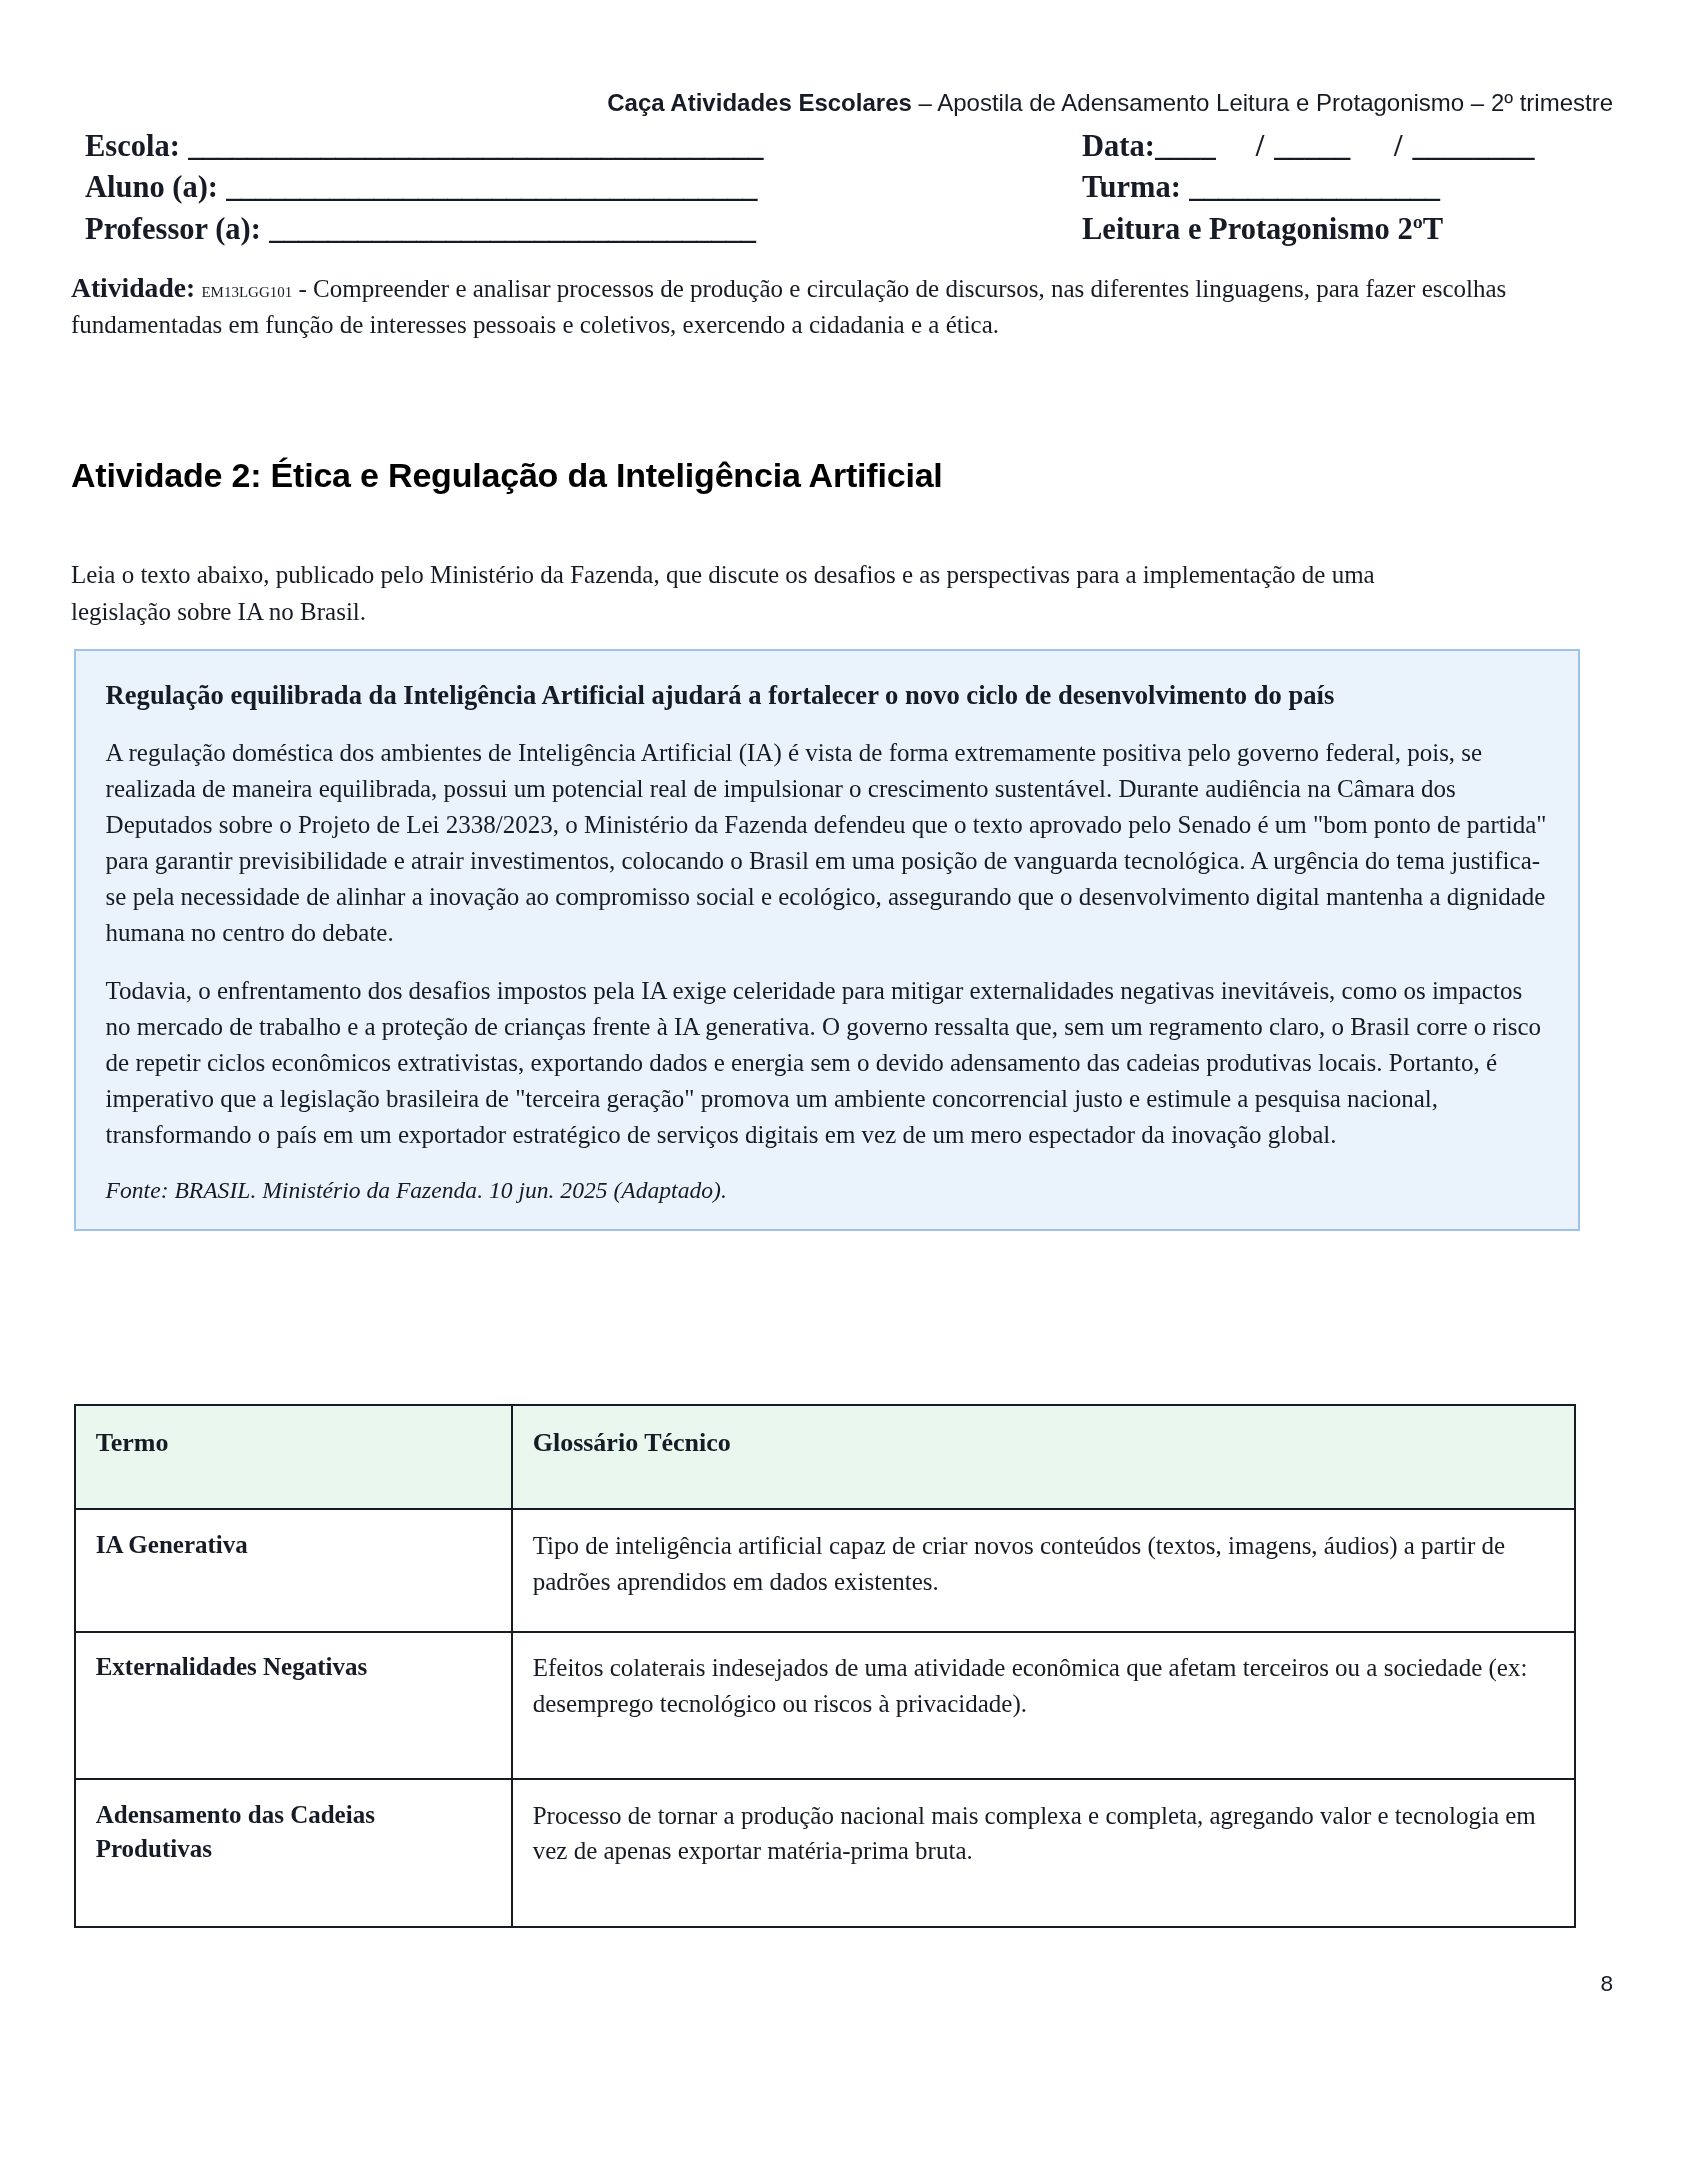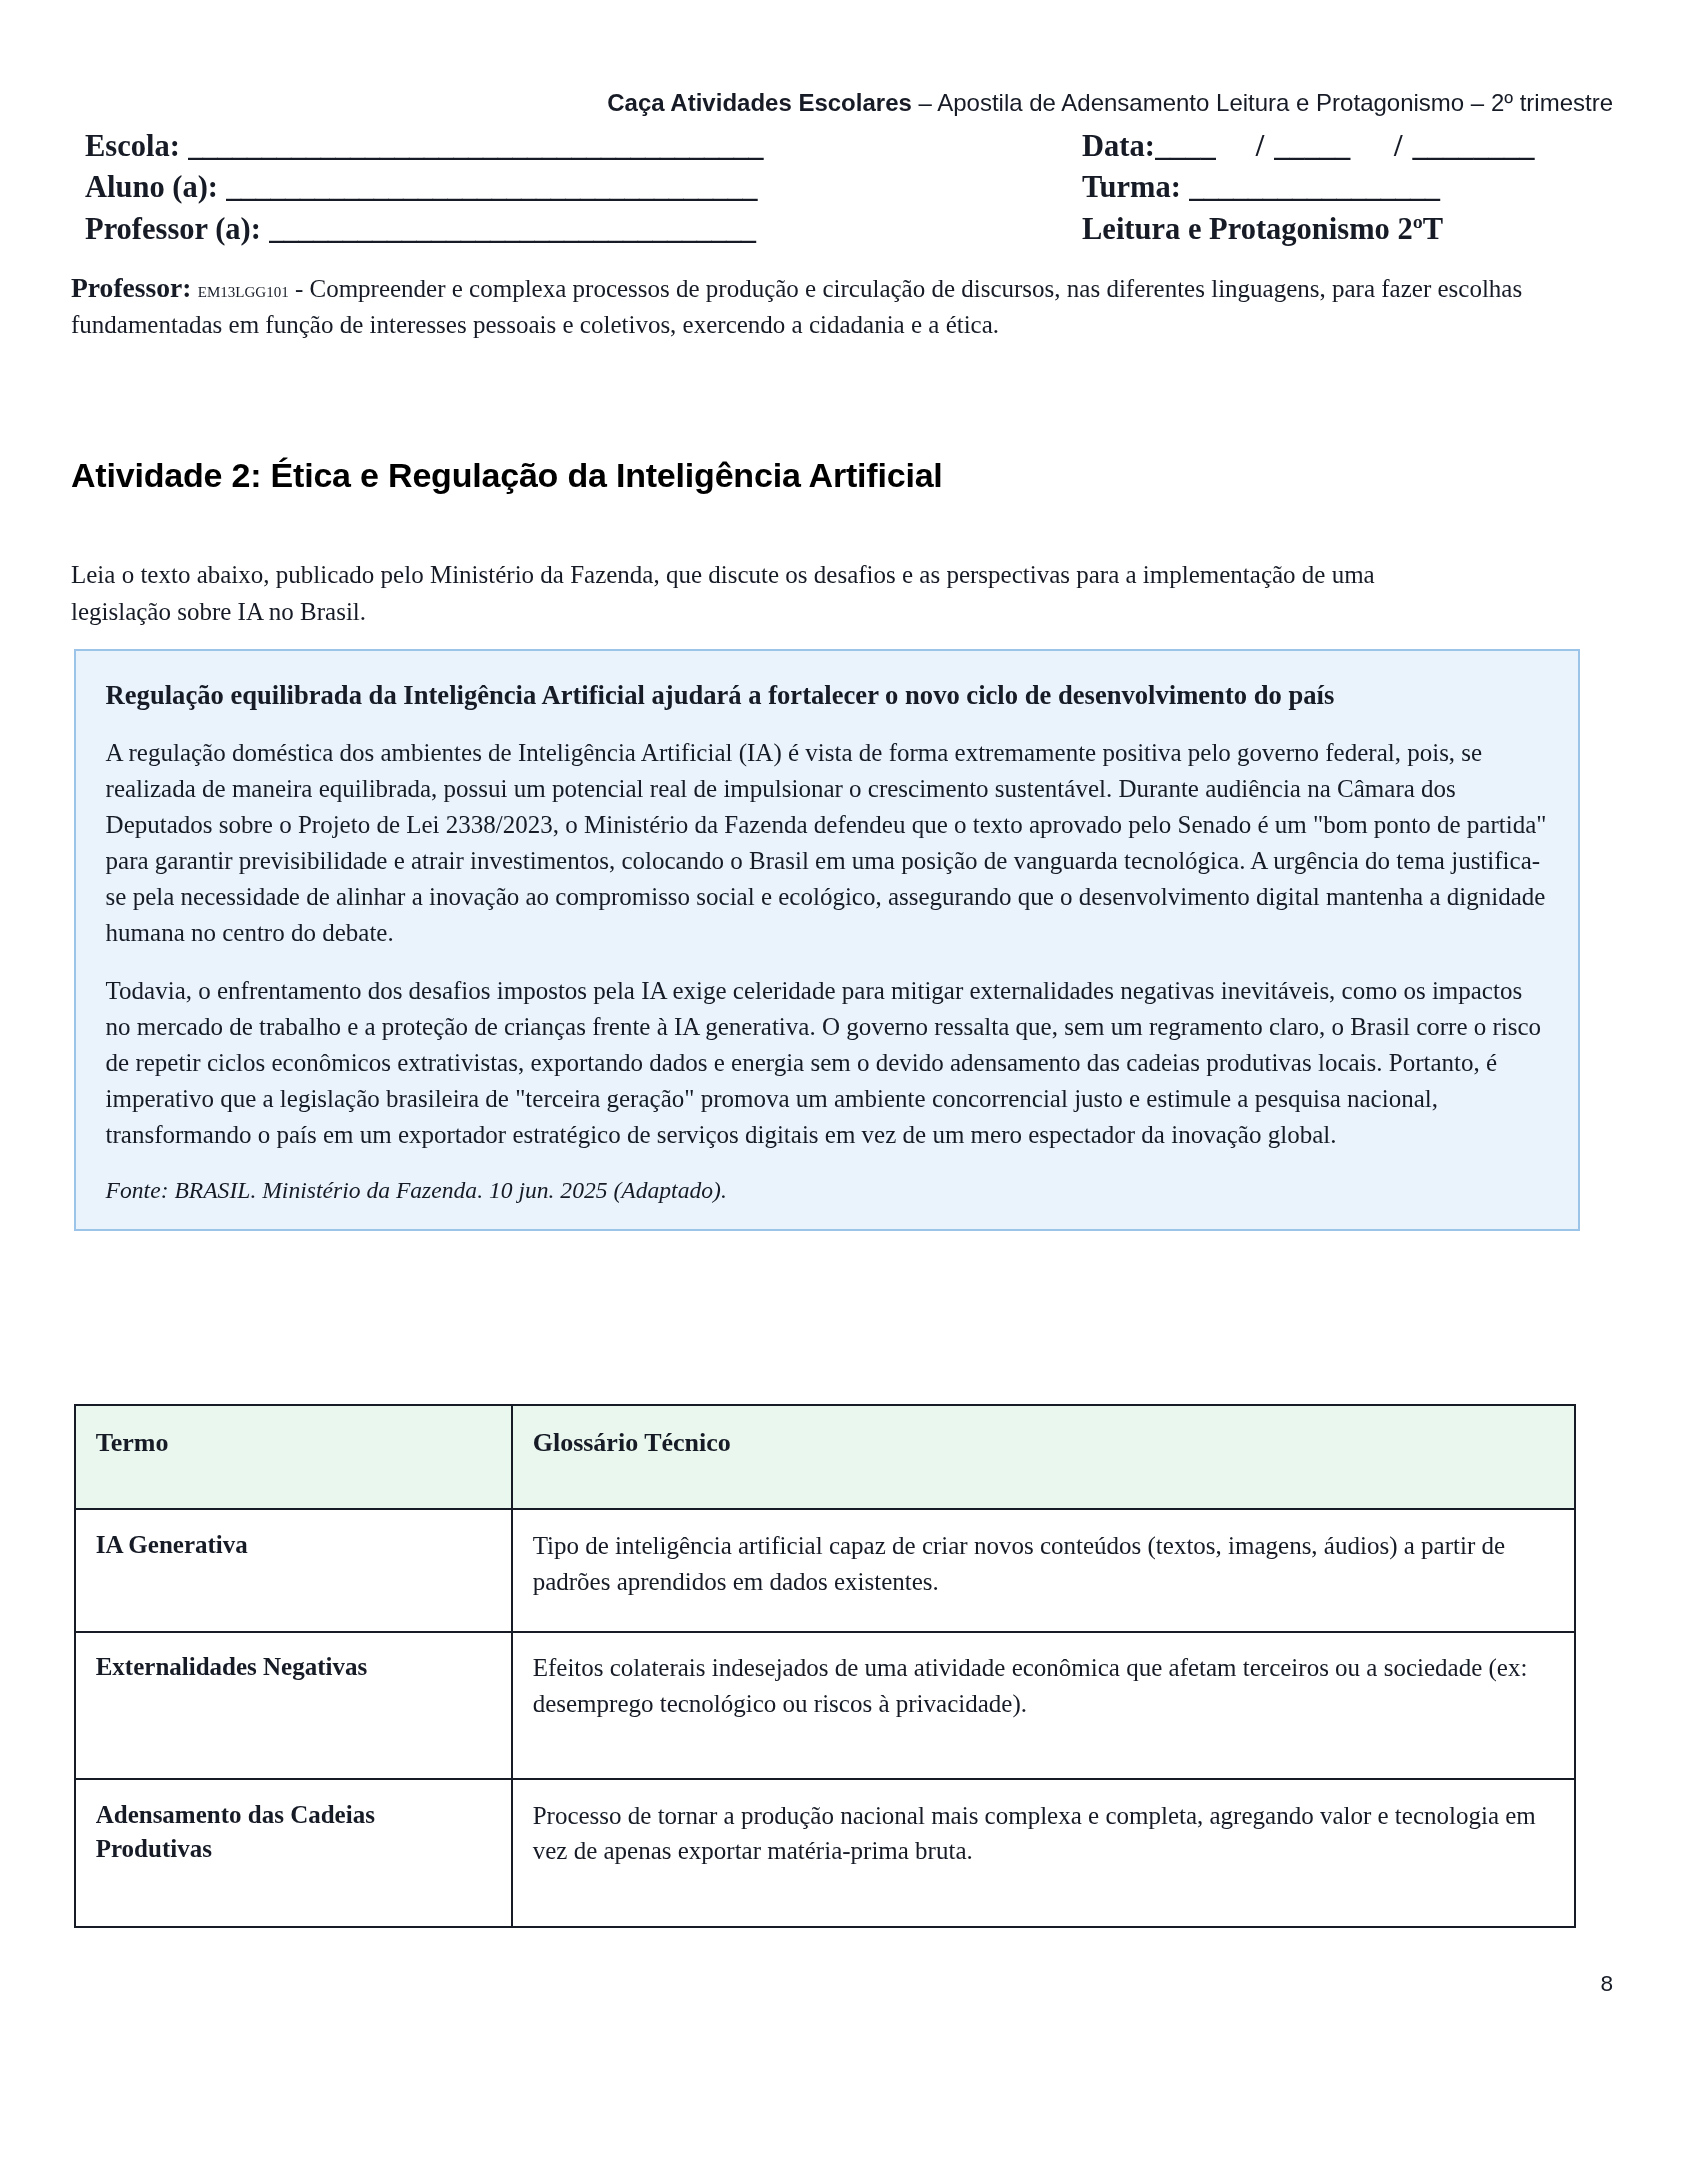--- a/index.html
+++ b/index.html
@@ -250,22 +250,22 @@
         <span class="ident-rule">_________________________________</span>
       </span>
       <span class="ident-right">
         <span class="plain-right">Leitura e Protagonismo 2ºT</span>
       </span>
     </div>
 
   </div>
 
   <div class="habilidade">
-    <span class="hb-title">Professor:</span>
-    <span class="hb-code">EM13LGG101</span><span> - Compreender e complexa processos de produção e circulação de discursos, nas diferentes linguagens, para fazer escolhas fundamentadas em função de interesses pessoais e coletivos, exercendo a cidadania e a ética.</span>
+    <span class="hb-title">Atividade:</span>
+    <span class="hb-code">EM13LGG101</span><span> - Compreender e analisar processos de produção e circulação de discursos, nas diferentes linguagens, para fazer escolhas fundamentadas em função de interesses pessoais e coletivos, exercendo a cidadania e a ética.</span>
   </div>
 
   <h1 class="activity-title">Atividade 2: Ética e Regulação da Inteligência Artificial</h1>
 
   <p class="intro">Leia o texto abaixo, publicado pelo Ministério da Fazenda, que discute os desafios e as perspectivas para a implementação de uma legislação sobre IA no Brasil.</p>
 
   <div class="textbox">
     <div class="textbox-title">Regulação equilibrada da Inteligência Artificial ajudará a fortalecer o novo ciclo de desenvolvimento do país</div>
     <p class="body">A regulação doméstica dos ambientes de Inteligência Artificial (IA) é vista de forma extremamente positiva pelo governo federal, pois, se realizada de maneira equilibrada, possui um potencial real de impulsionar o crescimento sustentável. Durante audiência na Câmara dos Deputados sobre o Projeto de Lei 2338/2023, o Ministério da Fazenda defendeu que o texto aprovado pelo Senado é um "bom ponto de partida" para garantir previsibilidade e atrair investimentos, colocando o Brasil em uma posição de vanguarda tecnológica. A urgência do tema justifica-se pela necessidade de alinhar a inovação ao compromisso social e ecológico, assegurando que o desenvolvimento digital mantenha a dignidade humana no centro do debate.</p>
     <p class="body">Todavia, o enfrentamento dos desafios impostos pela IA exige celeridade para mitigar externalidades negativas inevitáveis, como os impactos no mercado de trabalho e a proteção de crianças frente à IA generativa. O governo ressalta que, sem um regramento claro, o Brasil corre o risco de repetir ciclos econômicos extrativistas, exportando dados e energia sem o devido adensamento das cadeias produtivas locais. Portanto, é imperativo que a legislação brasileira de "terceira geração" promova um ambiente concorrencial justo e estimule a pesquisa nacional, transformando o país em um exportador estratégico de serviços digitais em vez de um mero espectador da inovação global.</p>

